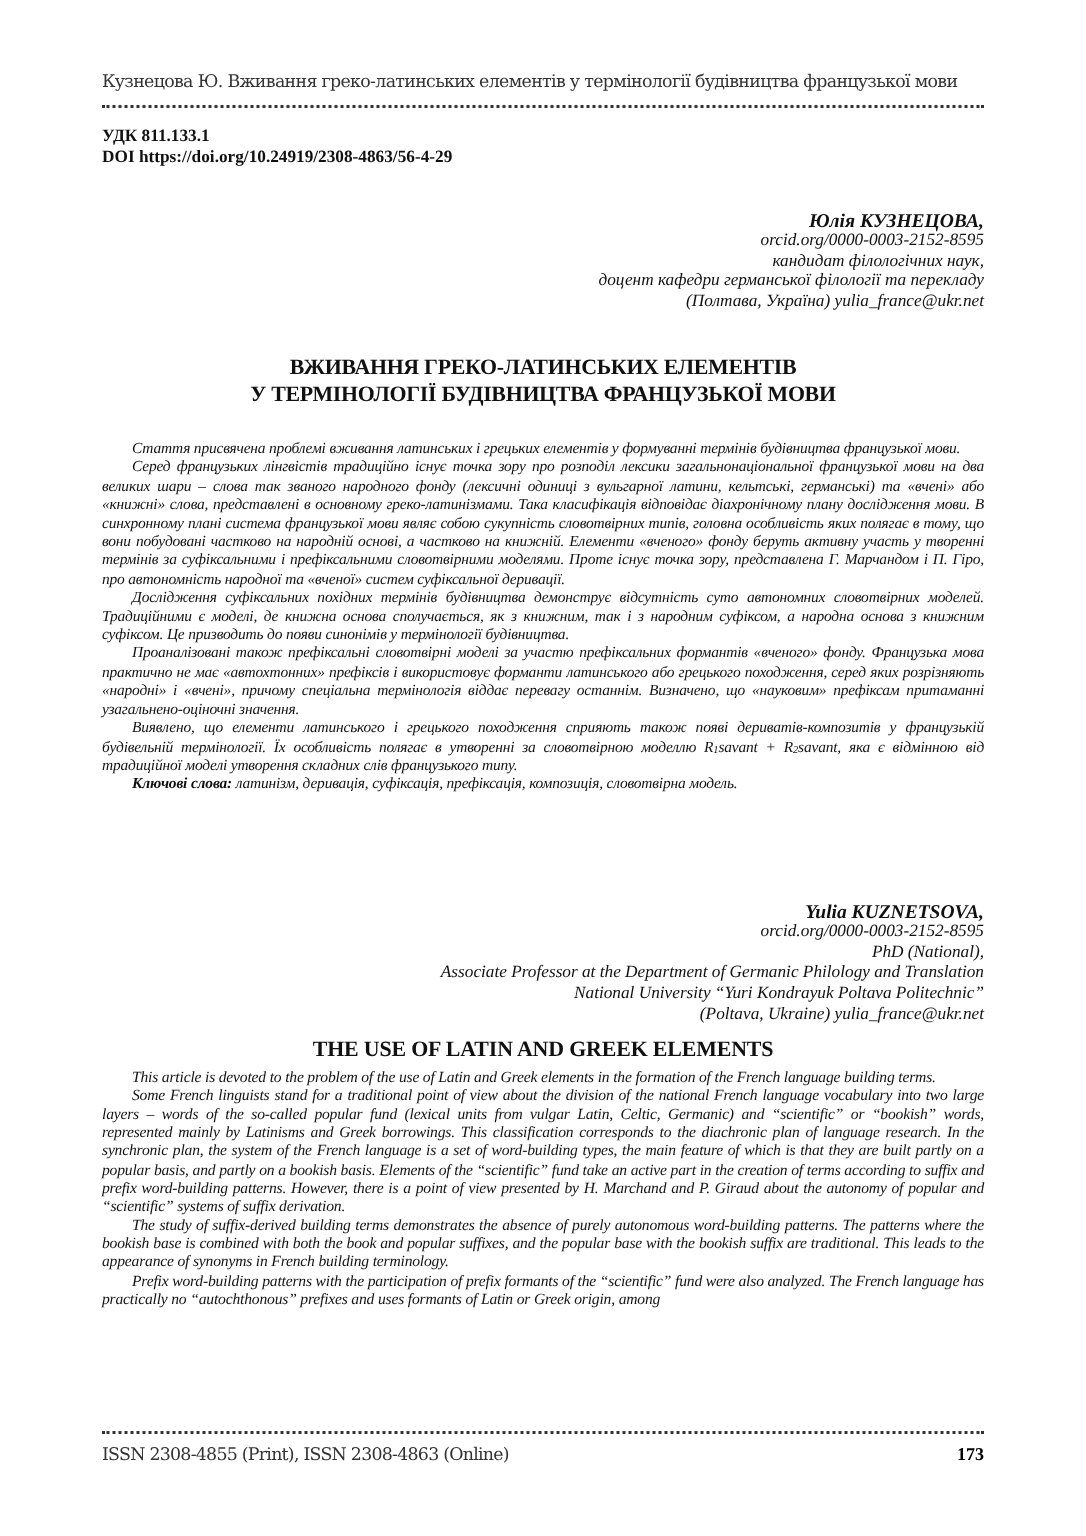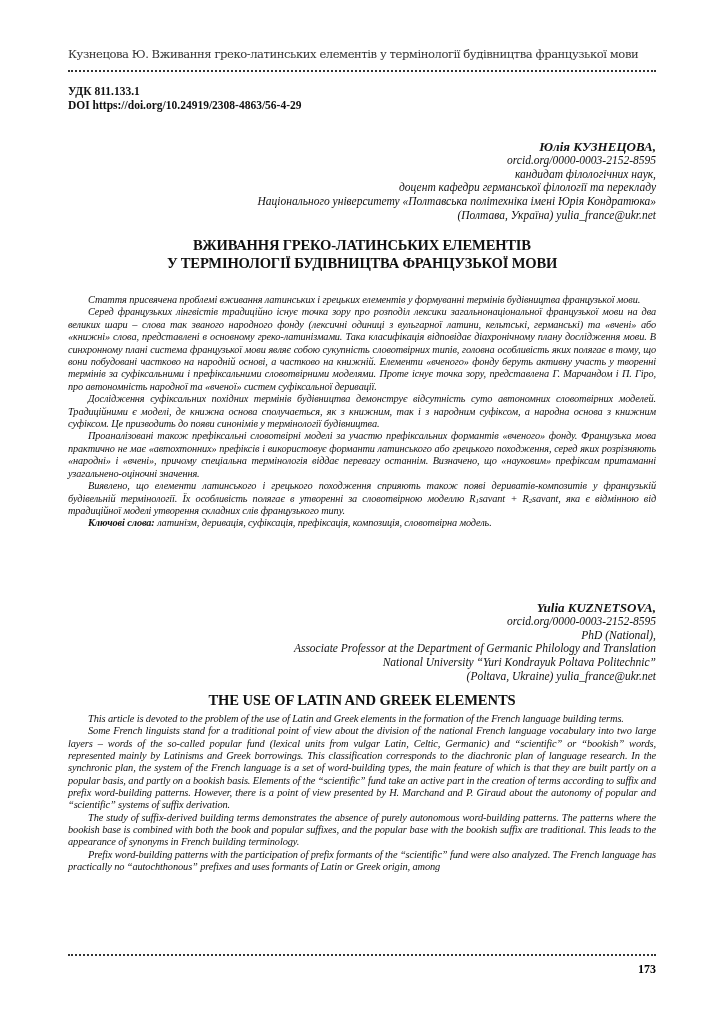--- a/index.html
+++ b/index.html
@@ -63,21 +63,20 @@
   <div class="udk">
     <div>УДК 811.133.1</div>
     <div>DOI https://doi.org/10.24919/2308-4863/56-4-29</div>
   </div>
 
   <div class="author-block author-ua">
     <div class="author-name">Юлія КУЗНЕЦОВА,</div>
     <div>orcid.org/0000-0003-2152-8595</div>
     <div>кандидат філологічних наук,</div>
     <div>доцент кафедри германської філології та перекладу</div>
-    <div>Національного університету «Полтавська політехніка імені Юрія Кондратюка»</div>
     <div>(Полтава, Україна) yulia_france@ukr.net</div>
   </div>
 
   <div class="title title-ua">
     <div>ВЖИВАННЯ ГРЕКО-ЛАТИНСЬКИХ ЕЛЕМЕНТІВ</div>
     <div>У ТЕРМІНОЛОГІЇ БУДІВНИЦТВА ФРАНЦУЗЬКОЇ МОВИ</div>
   </div>
 
   <div class="abstract abstract-ua">
     <p>Стаття присвячена проблемі вживання латинських і грецьких елементів у формуванні термінів будівництва французької мови.</p>
@@ -102,15 +101,16 @@
   </div>
 
   <div class="abstract abstract-en">
     <p>This article is devoted to the problem of the use of Latin and Greek elements in the formation of the French language building terms.</p>
     <p>Some French linguists stand for a traditional point of view about the division of the national French language vocabulary into two large layers – words of the so-called popular fund (lexical units from vulgar Latin, Celtic, Germanic) and “scientific” or “bookish” words, represented mainly by Latinisms and Greek borrowings. This classification corresponds to the diachronic plan of language research. In the synchronic plan, the system of the French language is a set of word-building types, the main feature of which is that they are built partly on a popular basis, and partly on a bookish basis. Elements of the “scientific” fund take an active part in the creation of terms according to suffix and prefix word-building patterns. However, there is a point of view presented by H. Marchand and P. Giraud about the autonomy of popular and “scientific” systems of suffix derivation.</p>
     <p>The study of suffix-derived building terms demonstrates the absence of purely autonomous word-building patterns. The patterns where the bookish base is combined with both the book and popular suffixes, and the popular base with the bookish suffix are traditional. This leads to the appearance of synonyms in French building terminology.</p>
     <p>Prefix word-building patterns with the participation of prefix formants of the “scientific” fund were also analyzed. The French language has practically no “autochthonous” prefixes and uses formants of Latin or Greek origin, among</p>
   </div>
 
   <div class="dotline dot-bottom"></div>
+  <div class="footer-issn">ISSN 2308-4855 (Print), ISSN 2308-4863 (Online)</div>
   <div class="footer-page">173</div>
 
 </div>
 
 </body></html>

